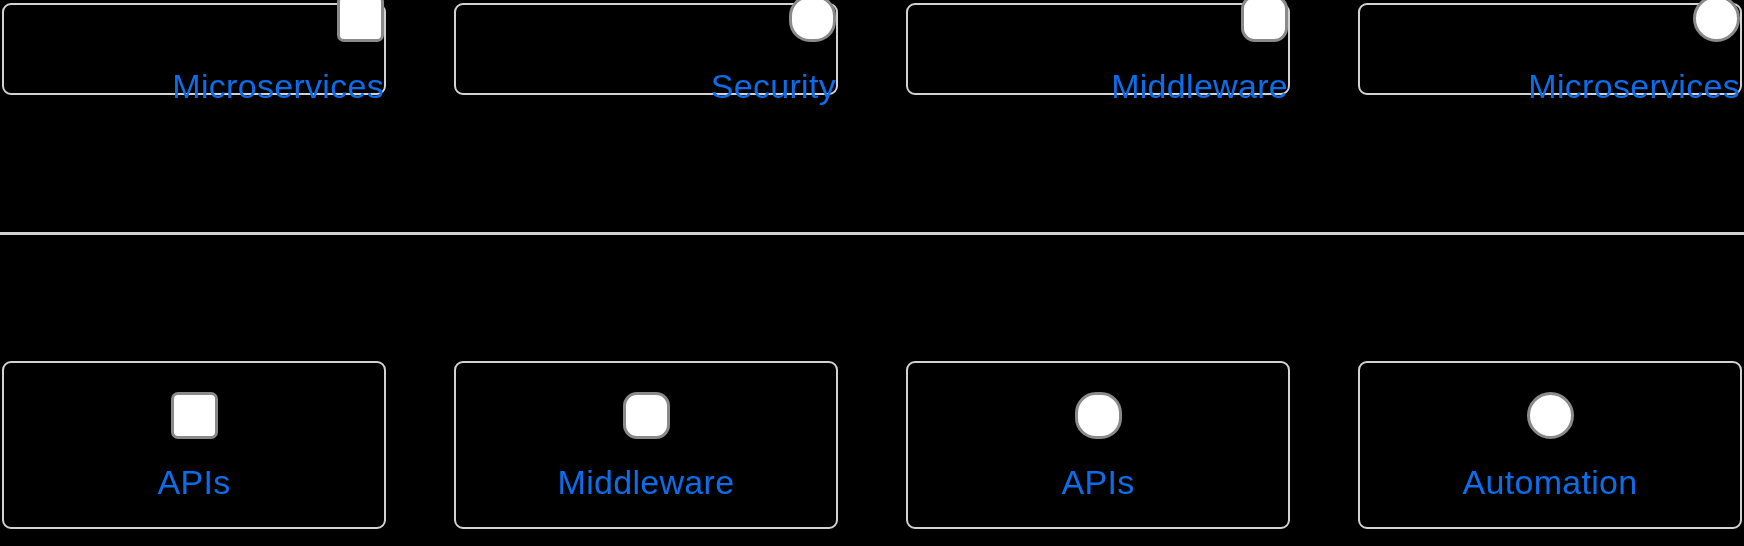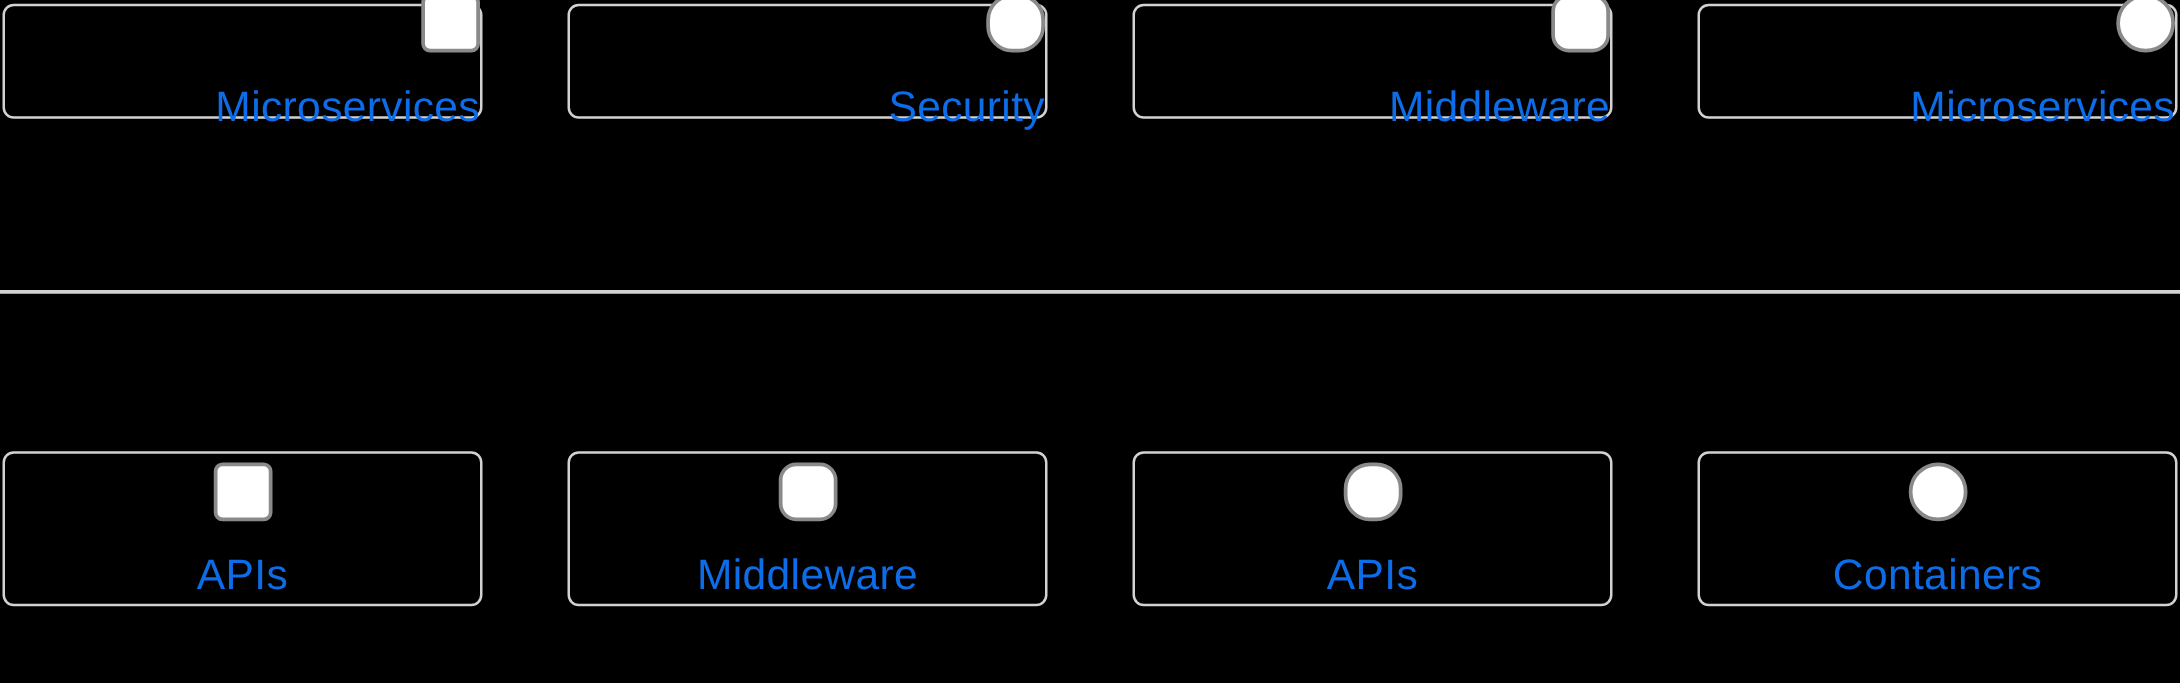--- a/index.html
+++ b/index.html
@@ -37,21 +37,21 @@
     justify-content: center;
     cursor: pointer;
   }
   .row-top .tile {
     height: 92px;
     flex-direction: column;
     gap: 27px;
     align-items: flex-end;
   }
   .row-bottom .tile {
-    height: 124px;
+    height: 168px;
     flex-direction: column;
     gap: 26px;
   }
   .divider {
     border: none;
     margin: 137px 0 0 0;
     height: 3px;
     width: 100%;
     background: var(--divider);
   }
@@ -109,17 +109,17 @@
     <div class="tile">
       <span class="control r-rounded"></span>
       <span class="tile-label">Middleware</span>
     </div>
     <div class="tile">
       <span class="control r-squircle"></span>
       <span class="tile-label">APIs</span>
     </div>
     <div class="tile">
       <span class="control r-circle"></span>
-      <span class="tile-label">Containers</span>
+      <span class="tile-label">Automation</span>
     </div>
   </section>
 
 </main>
 
 </body></html>

